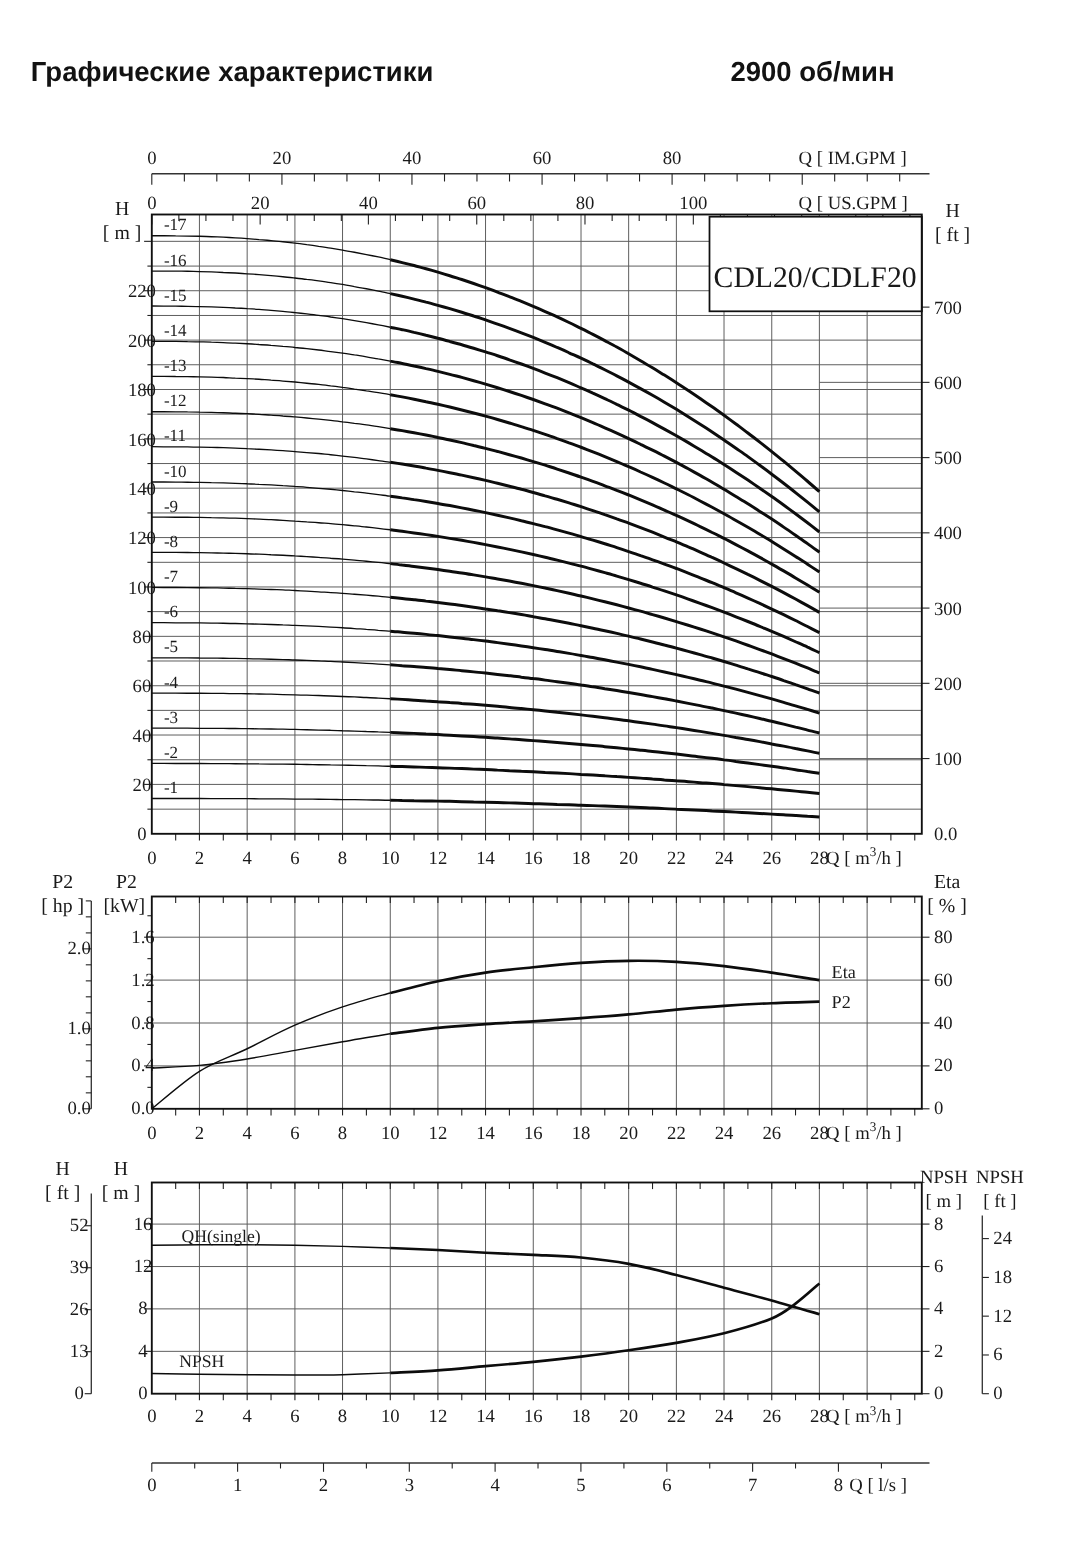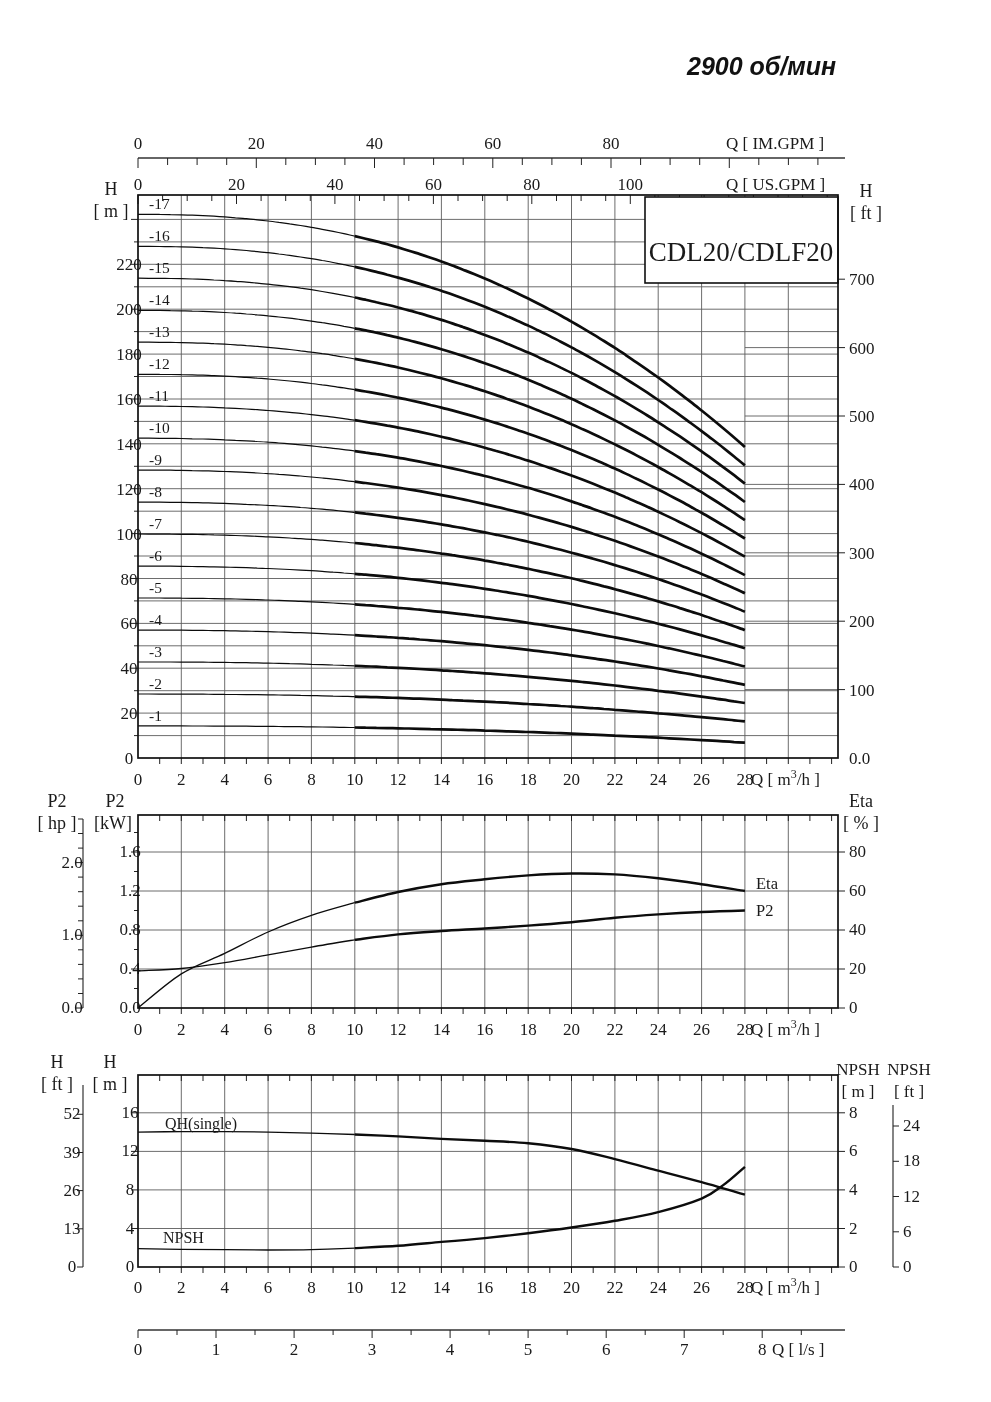--- a/index.html
+++ b/index.html
@@ -1,27 +1,28 @@
 <!DOCTYPE html>
 <html><head>
 <meta charset="utf-8">
 <style>
   html,body{margin:0;padding:0;background:#fff;}
   .page{position:relative;width:991px;height:1402px;background:#ffffff;overflow:hidden;}
   .title{position:absolute;top:52px;font-family:"Liberation Sans",sans-serif;
          font-weight:bold;font-size:25px;color:#121212;white-space:nowrap;}
   .title-left{left:28px;}
-  .title-right{left:687px;font-style:italic;}
+  .title-right{left:664px;}
   svg{position:absolute;left:0;top:0;}
   svg text{font-family:"Liberation Serif",serif;fill:#1a1a1a;}
 </style>
 </head>
 <body>
 
 <div class="page">
+  <div class="title title-left">Графические характеристики</div>
   <div class="title title-right">2900 об/мин</div>
   <svg id="cv" width="991" height="1402" viewBox="0 0 991 1402">
       <g>
         <line x1="138.0" y1="158.0" x2="845.0" y2="158.0" stroke="#333" stroke-width="1.3"></line>
         <line x1="138.0" y1="158.0" x2="138.0" y2="168.0" stroke="#222" stroke-width="1"></line>
         <line x1="167.6" y1="158.0" x2="167.6" y2="165.0" stroke="#222" stroke-width="1"></line>
         <line x1="197.1" y1="158.0" x2="197.1" y2="165.0" stroke="#222" stroke-width="1"></line>
         <line x1="226.7" y1="158.0" x2="226.7" y2="165.0" stroke="#222" stroke-width="1"></line>
         <line x1="256.3" y1="158.0" x2="256.3" y2="168.0" stroke="#222" stroke-width="1"></line>
         <line x1="285.8" y1="158.0" x2="285.8" y2="165.0" stroke="#222" stroke-width="1"></line>

